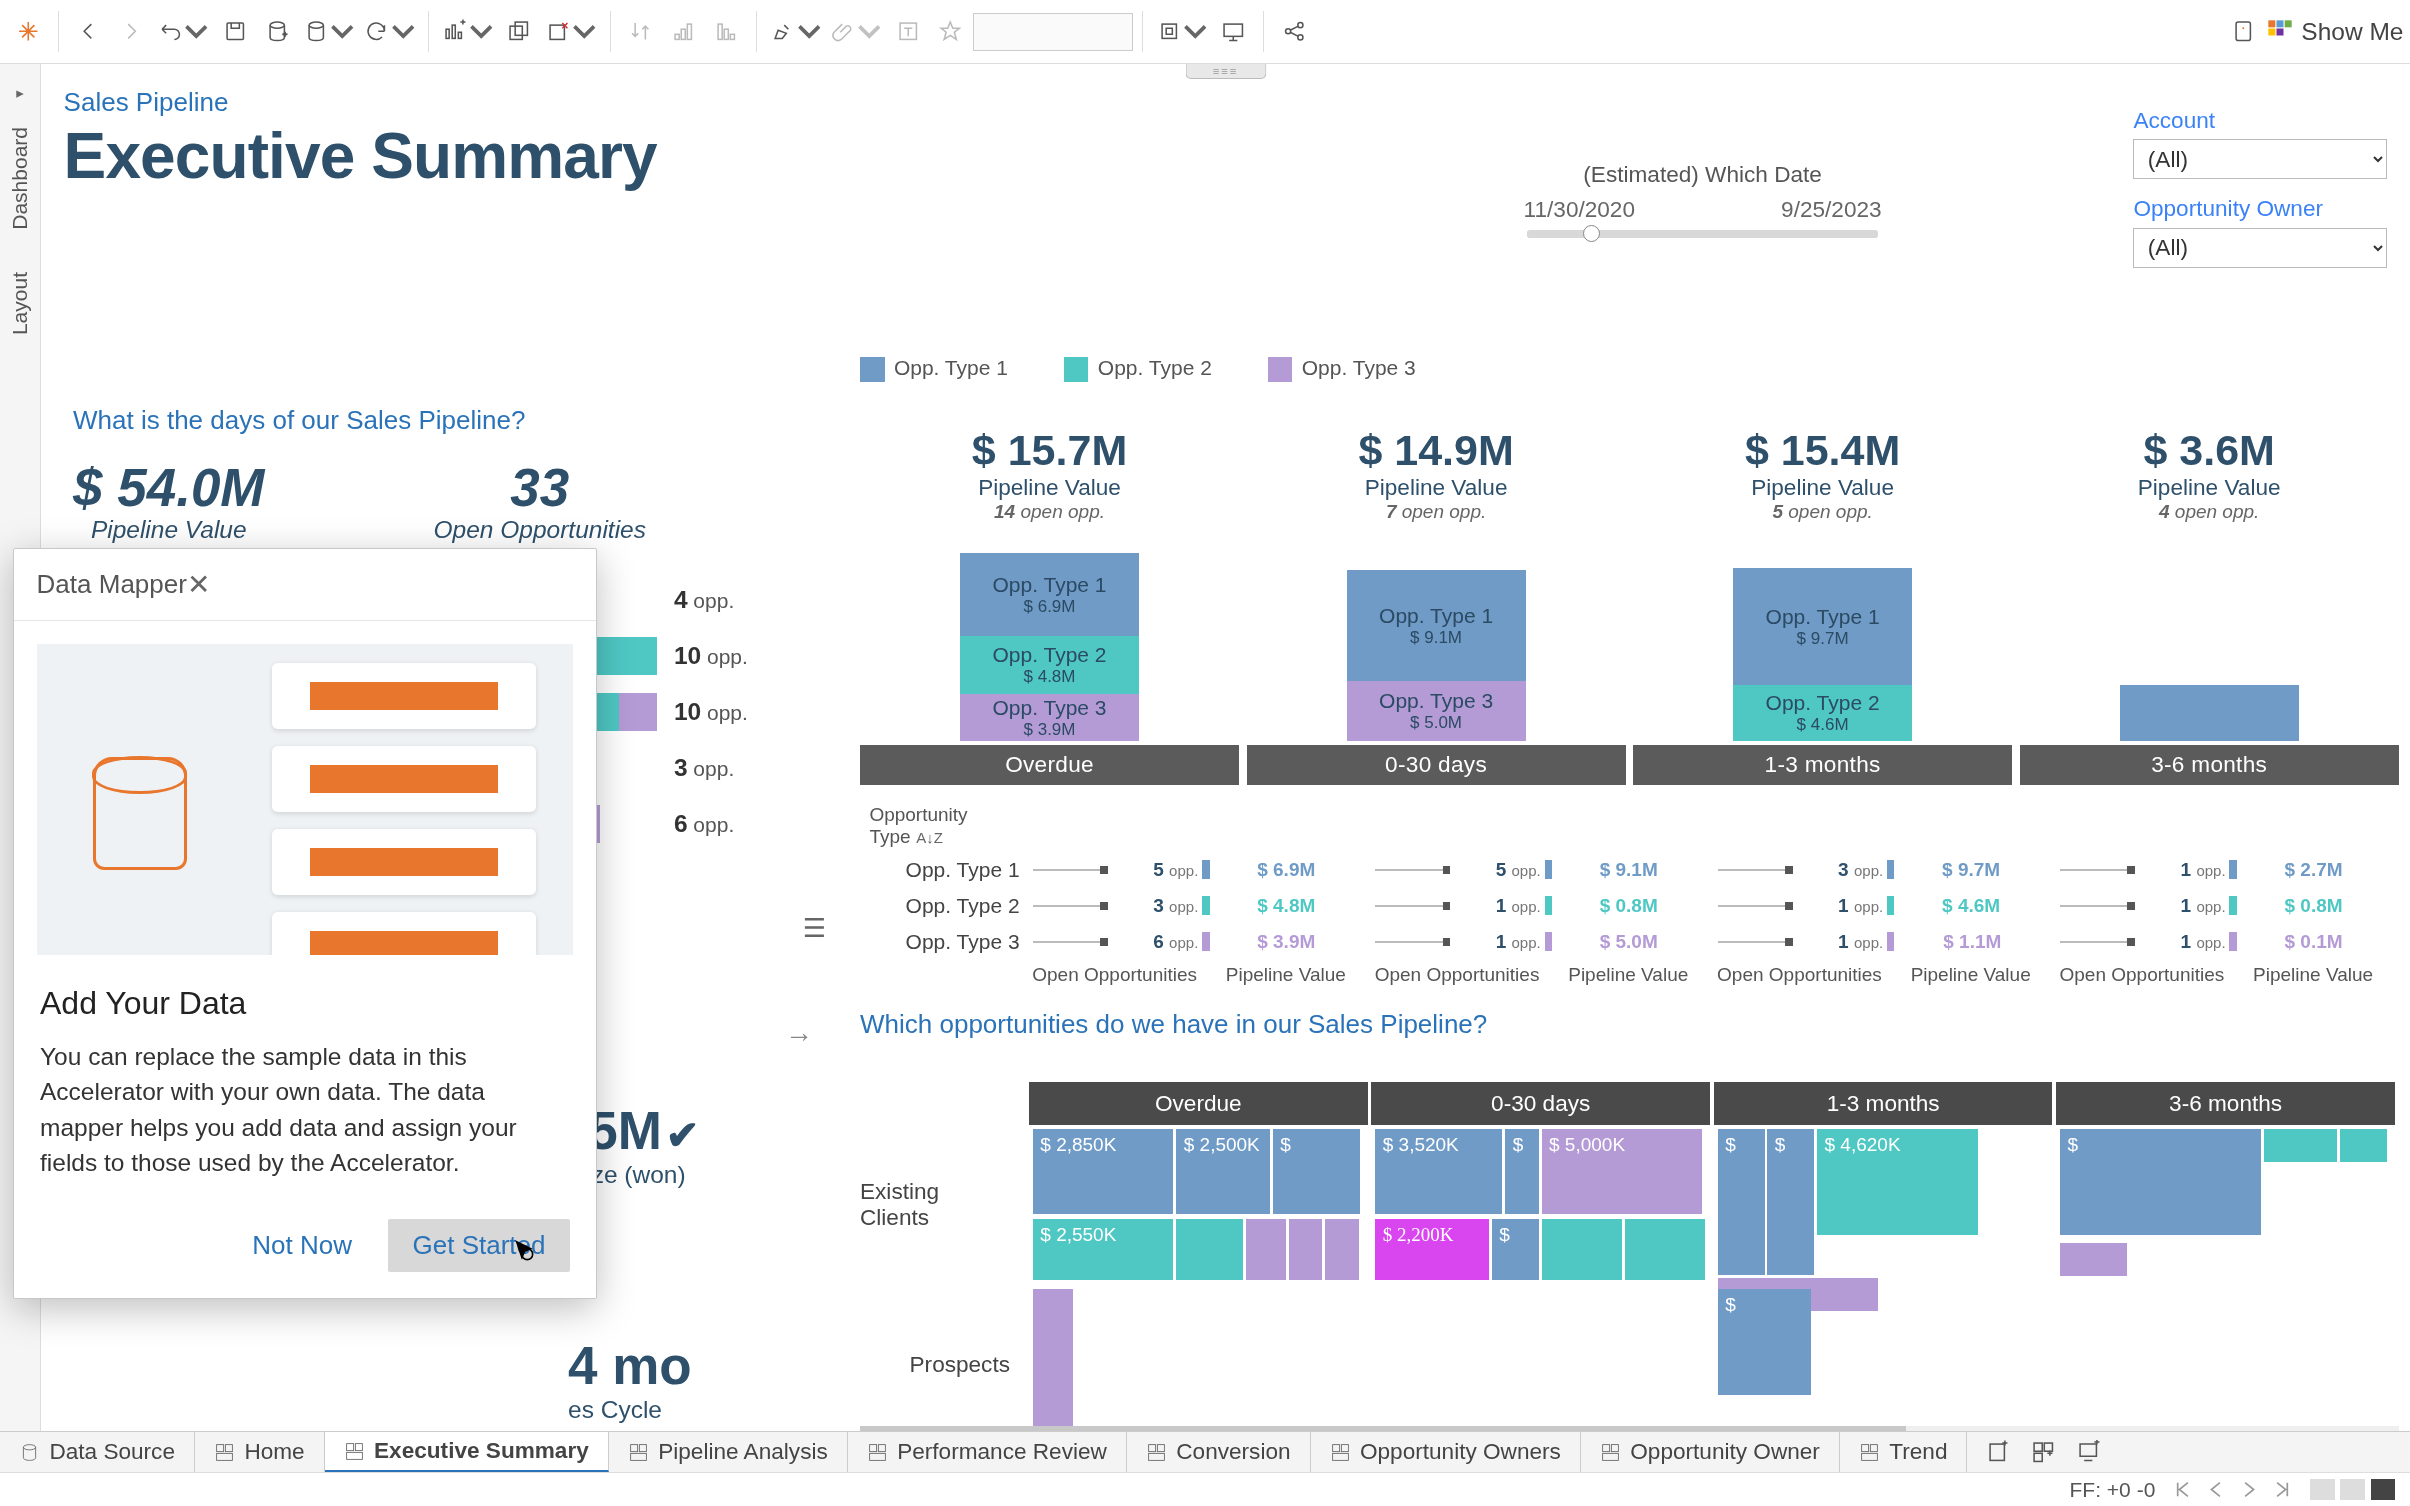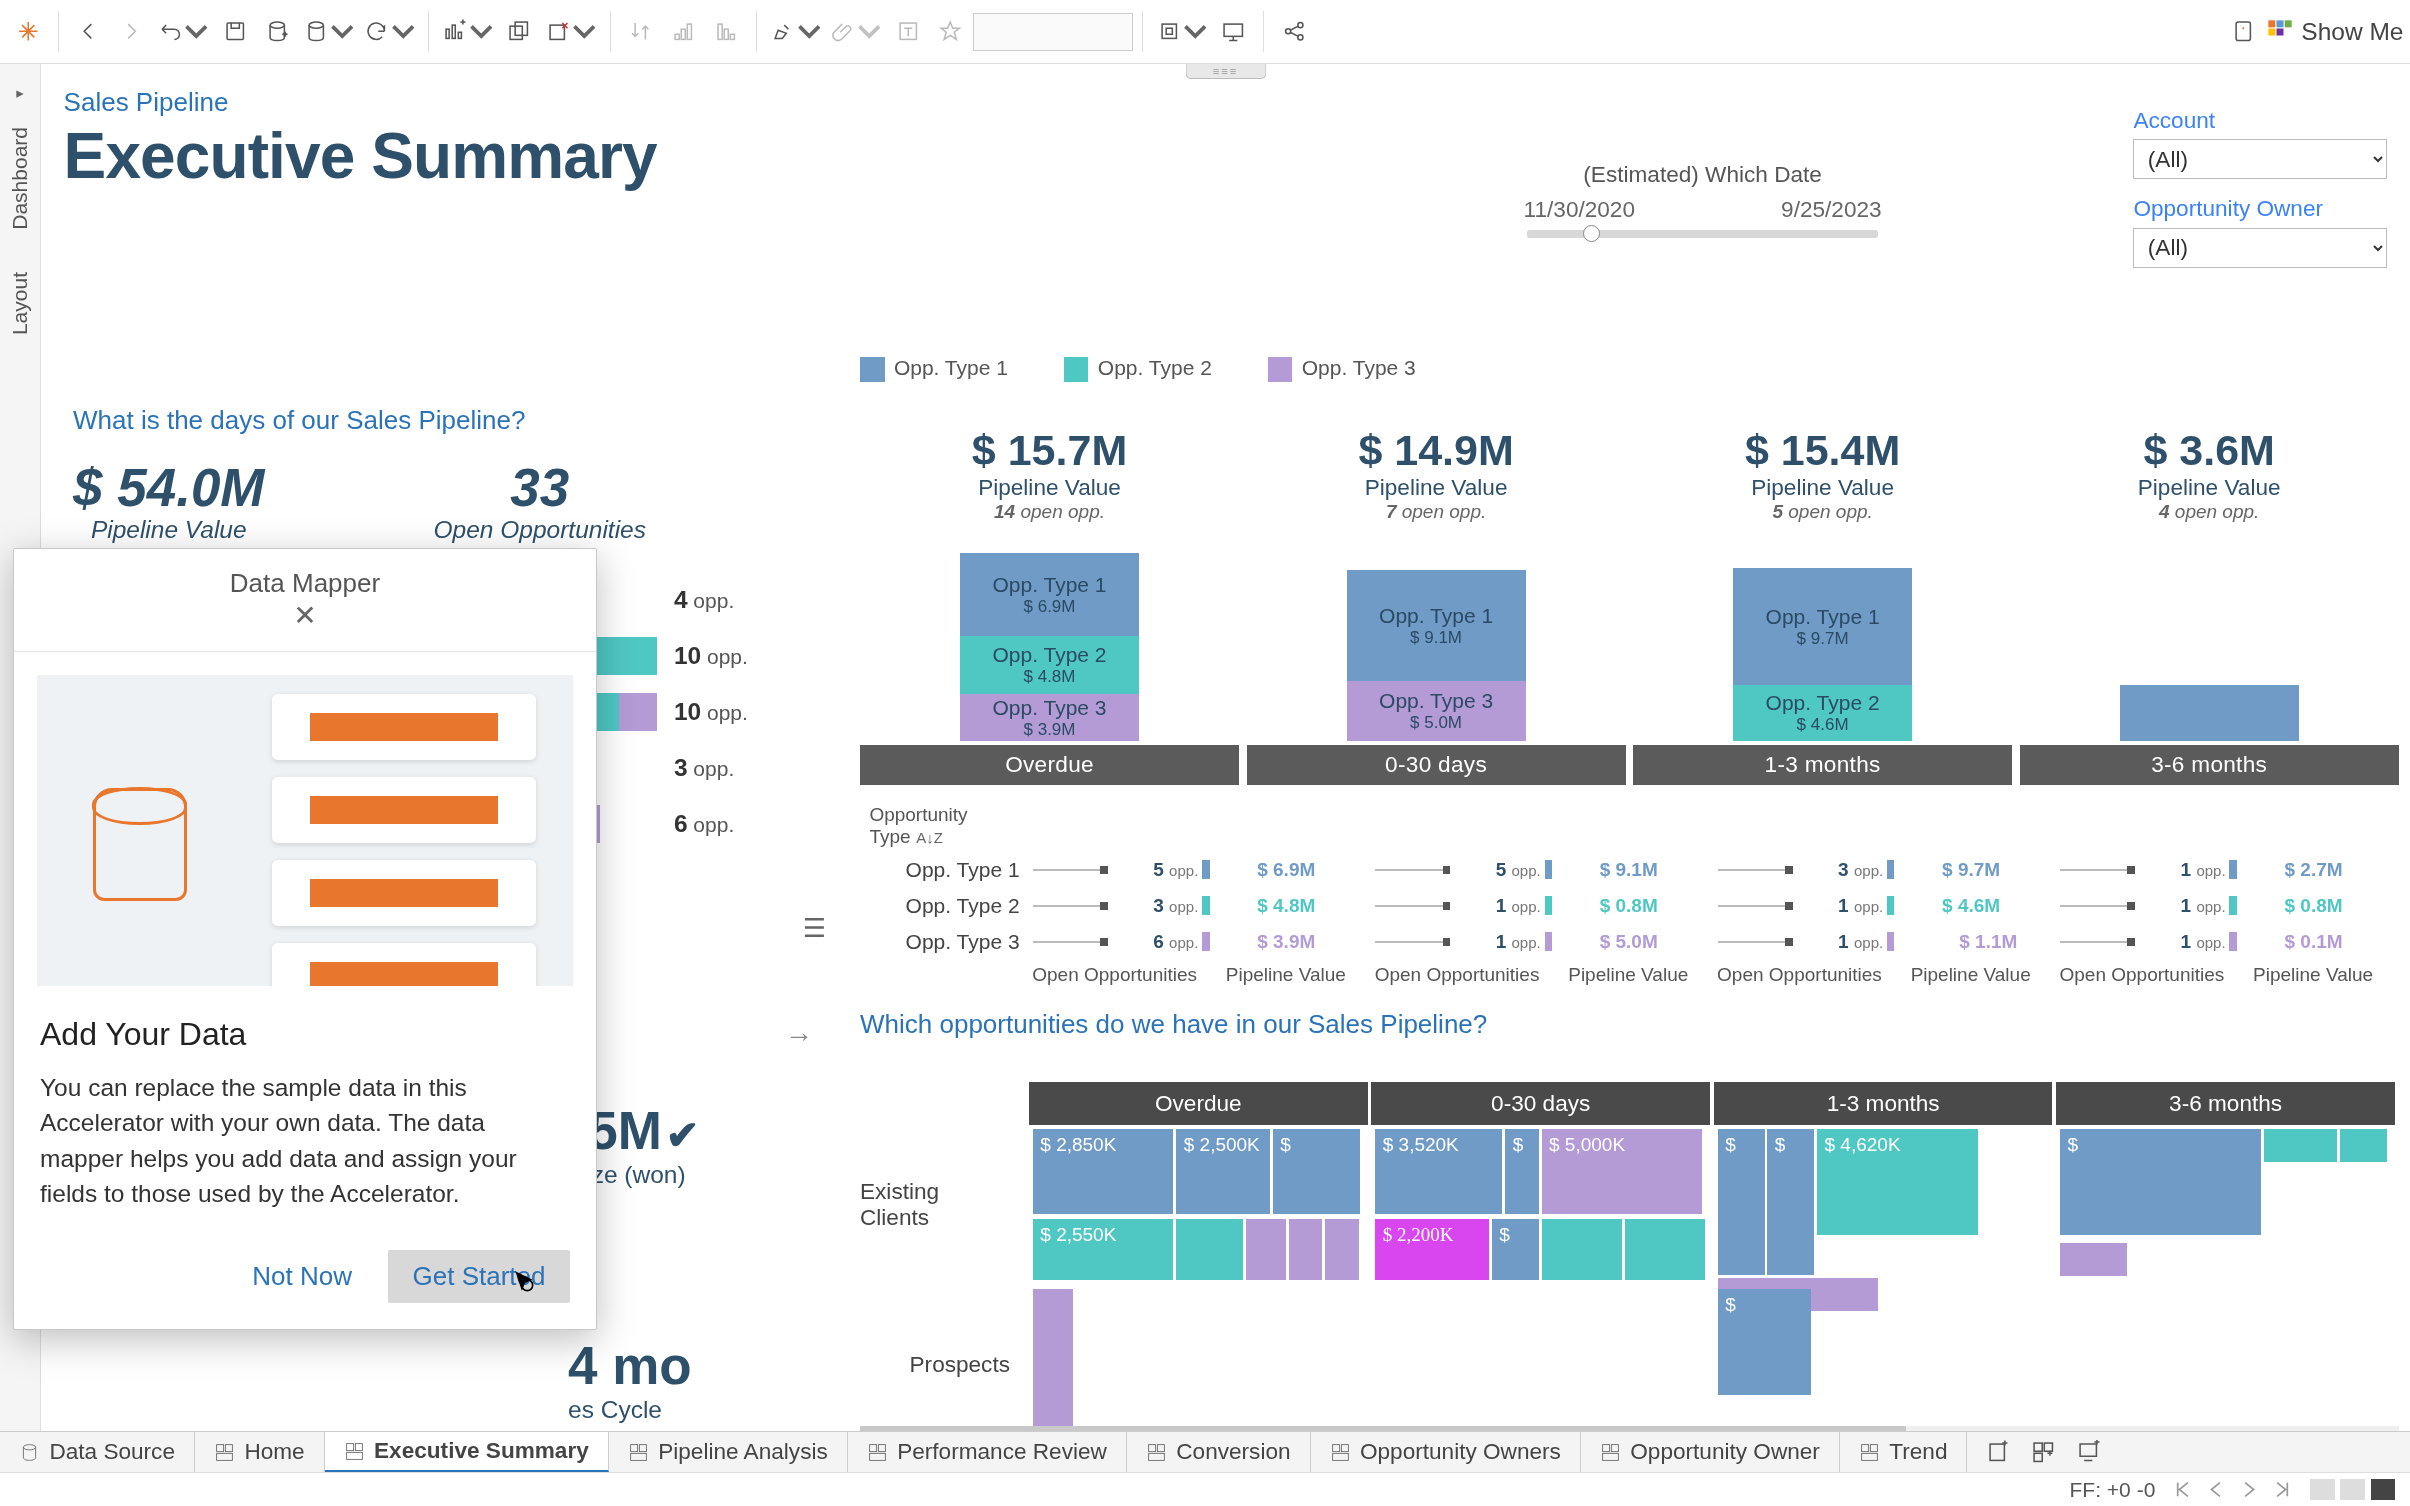--- a/index.html
+++ b/index.html
@@ -108,21 +108,21 @@
   .tree-head-row { display:flex; margin-top:21px;}
   .tree-head { flex:1; background:#4a4a4a; color:#fff; text-align:center; height:43px; line-height:43px; font-size:22.6px; margin-right:3.8px;}
   .tree-body-row { display:flex; height:160px; }
   .tree-lbl-col { width:169px; display:flex; align-items:center; justify-content:flex-end; padding-right:19px; font-size:22.6px; color:#444;}
   .tree-col { flex:1; padding:3.8px; }
   .tree-grid { display:flex; flex-wrap:wrap; gap:2.8px; height:100%;}
   .tile { color:#fff; font-size:19px; padding:5.6px 7.5px; overflow:hidden;}
 
   
   .mapper { position:absolute; top:548px; left:13px; width:584px; background:#fff; border:0.9px solid #c8c8c8; box-shadow:0 9.4px 38px rgba(0,0,0,0.25); z-index:100; border-radius:1.9px;}
-  .mapper-head { display:flex; align-items:center; justify-content:flex-start; padding:19px 22.6px; border-bottom:0.9px solid #e5e5e5;flex-direction:column;}
+  .mapper-head { display:flex; align-items:center; justify-content:flex-start; padding:19px 22.6px; border-bottom:0.9px solid #e5e5e5;}
   .mapper-title { font-size:26px; color:#555;}
   .mapper-close { font-size:28px; color:#666; cursor:pointer; background:none; border:none;}
   .mapper-img { margin:22.6px; height:311px; background:#eef2f5; position:relative; overflow:hidden;}
   .db-icon { position:absolute; left:56px; top:113px; width:94px; height:113px; border:3.8px solid #e8762c; border-radius:19px 19px 11.3px 11.3px;}
   .db-icon::before { content:""; position:absolute; top:-3.8px; left:-3.8px; right:-3.8px; height:32px; border:3.8px solid #e8762c; border-radius:47px/17px;}
   .cards { position:absolute; left:235px; top:19px; }
   .card { width:264px; height:66px; background:#fff; border-radius:5.6px; margin-bottom:17px; box-shadow:0 1.9px 5.6px rgba(0,0,0,0.12); display:flex; align-items:center; justify-content:center;}
   .card-bar { width:188px; height:28px; background:#e8762c;}
   .mapper-body { padding: 7.5px 26px 26px;}
   .mapper-h2 { font-size:32px; color:#222; margin-bottom:17px;}
@@ -660,21 +660,21 @@
                 <span class="spark-val" style="color:#b49bd6;font-weight:600;">$ 5.0M</span>
               </div>
             </div>
             <div class="spark-cell">
               <div style="flex:1;display:flex;align-items:center;gap:5.6px;">
                 <div class="spark-line">
                   <div class="spark-dot"></div>
                 </div>
                 <span class="spark-val"><span class="nn">1</span> <span style="font-size:15px;color:#777;">opp.</span></span>
               </div>
-              <div style="flex:1;display:flex;align-items:center;gap:21px;">
+              <div style="flex:1;display:flex;align-items:center;gap:5px;">
                 <span class="spark-bar-mini" style="background:#b49bd6"></span>
                 <span class="spark-val" style="color:#b49bd6;font-weight:600;">$ 1.1M</span>
               </div>
             </div>
             <div class="spark-cell">
               <div style="flex:1;display:flex;align-items:center;gap:5.6px;">
                 <div class="spark-line">
                   <div class="spark-dot"></div>
                 </div>
                 <span class="spark-val"><span class="nn">1</span> <span style="font-size:15px;color:#777;">opp.</span></span>

